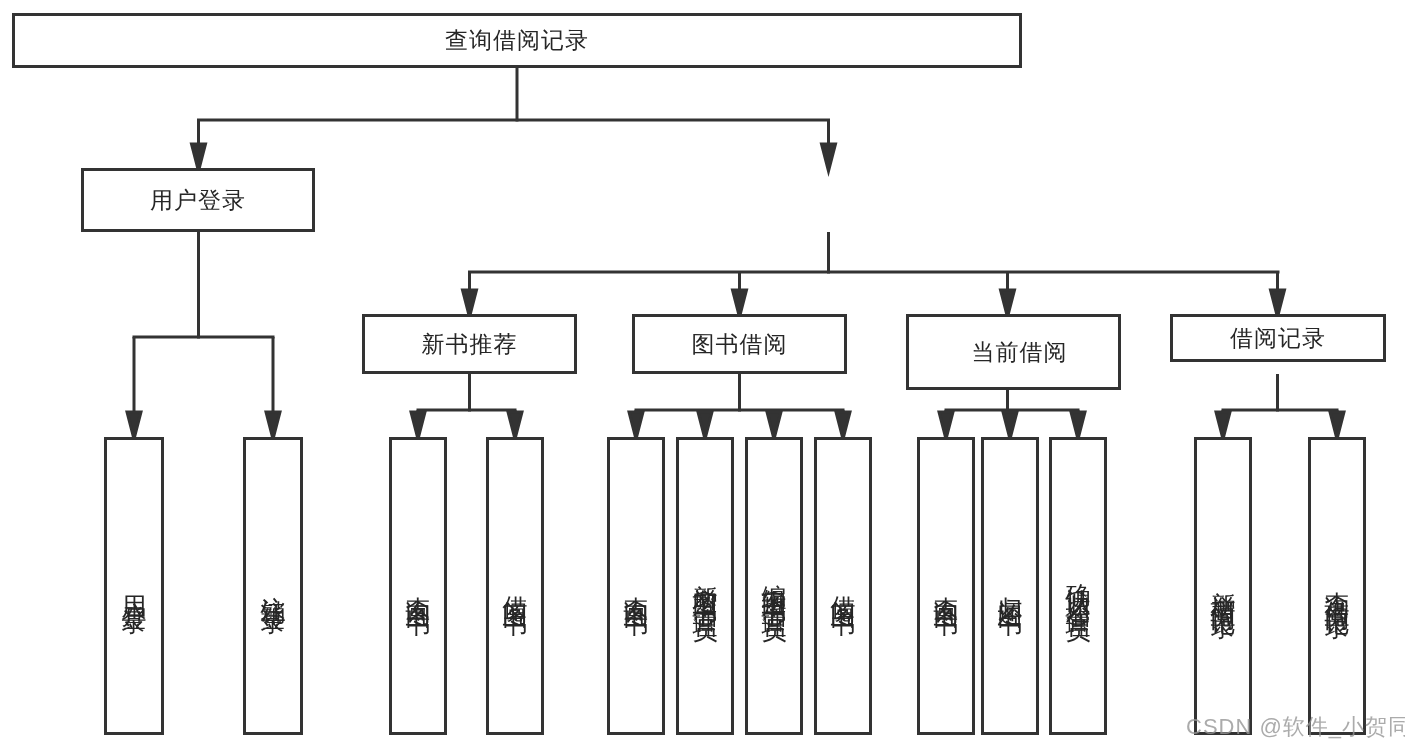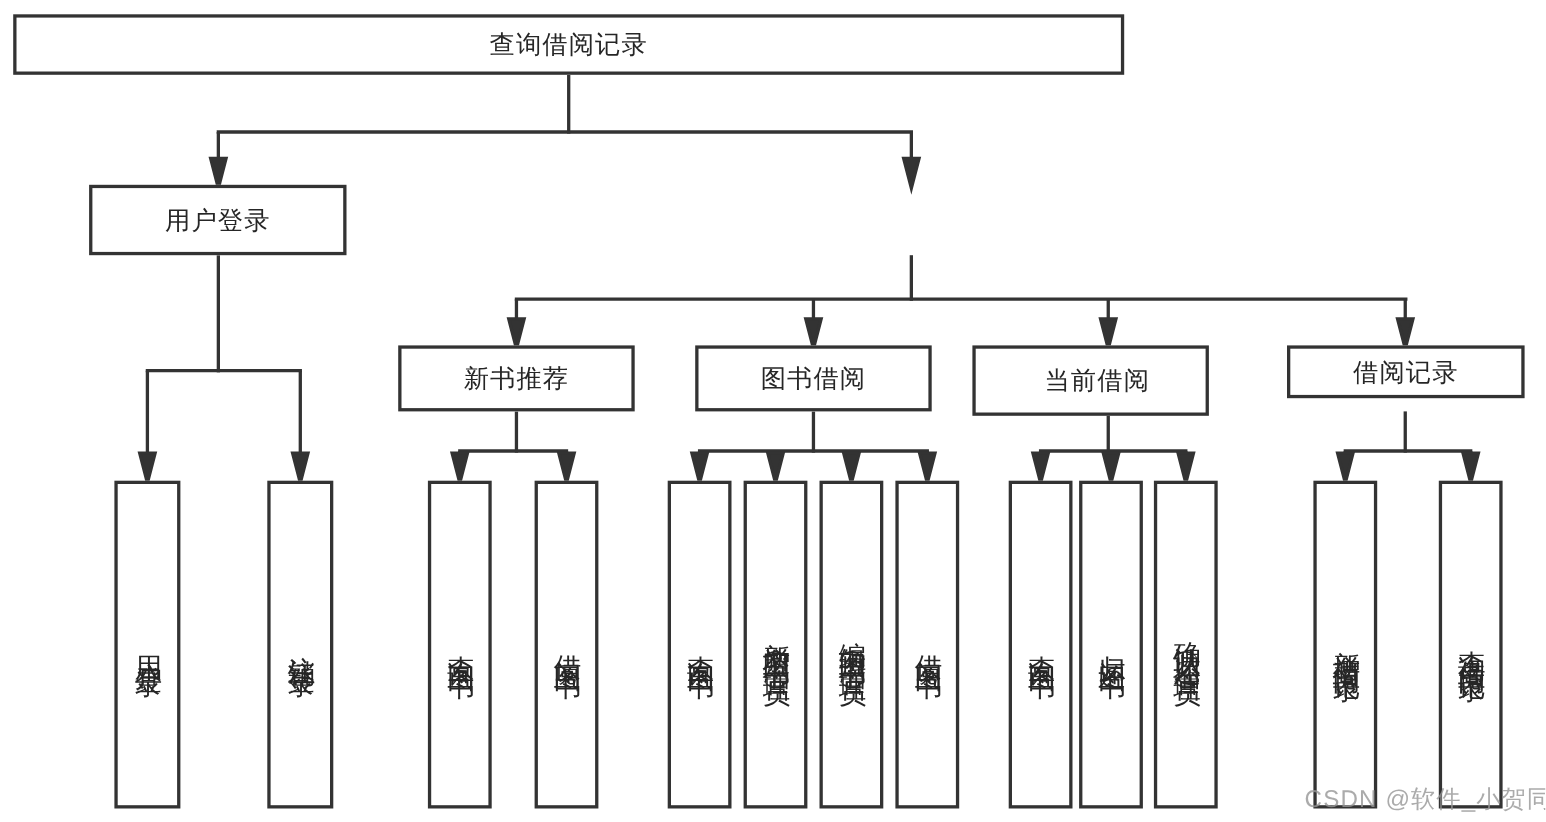--- a/index.html
+++ b/index.html
@@ -21,21 +21,21 @@
     font-size:22px;color:rgba(150,150,150,0.8);letter-spacing:1px;white-space:nowrap;
   }
   
   .n-root{left:12px;top:13px;width:1010px;height:55px;}
   
   .n-l2-0{left:81px;top:168px;width:234px;height:64px;}
   .n-l2-1{left:711px;top:168px;width:235px;height:64px;}
   
   .n-l3-0{left:362px;top:314px;width:215px;height:60px;}
   .n-l3-1{left:632px;top:314px;width:215px;height:60px;}
-  .n-l3-2{left:884px;top:314px;width:215px;height:64px;padding-left:12px;}
+  .n-l3-2{left:906px;top:314px;width:215px;height:76px;padding-left:12px;}
   .n-l3-3{left:1170px;top:314px;width:216px;height:48px;}
   
   .leaf{top:437px;width:58px;height:298px;}
   .n-a0{left:104px;width:60px;} .n-a1{left:243px;width:60px;}
   .n-b0{left:389px;} .n-b1{left:486px;}
   .n-c0{left:607px;} .n-c1{left:676px;} .n-c2{left:745px;} .n-c3{left:814px;}
   .n-d0{left:917px;} .n-d1{left:981px;} .n-d2{left:1049px;}
   .n-e0{left:1194px;} .n-e1{left:1308px;}
 </style>
 </head>

